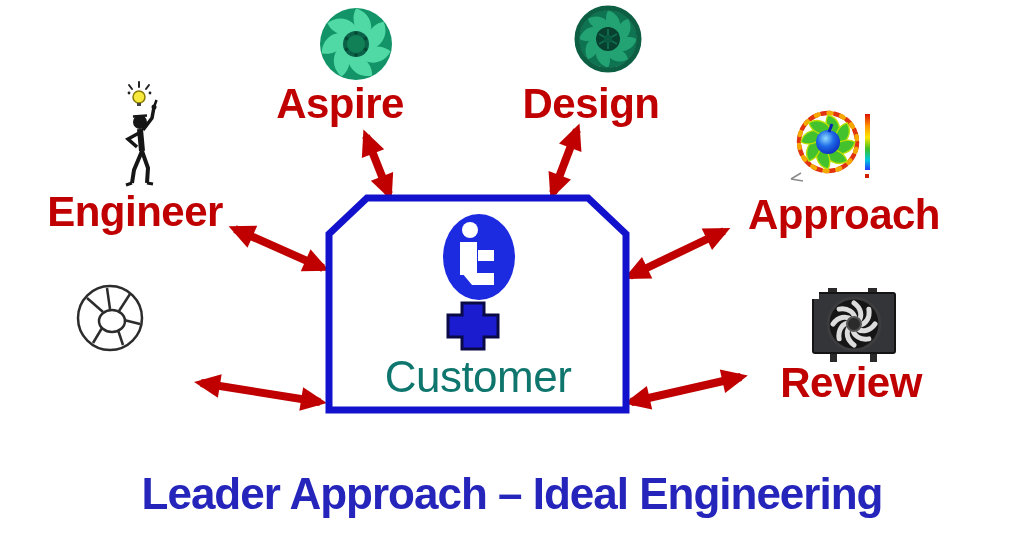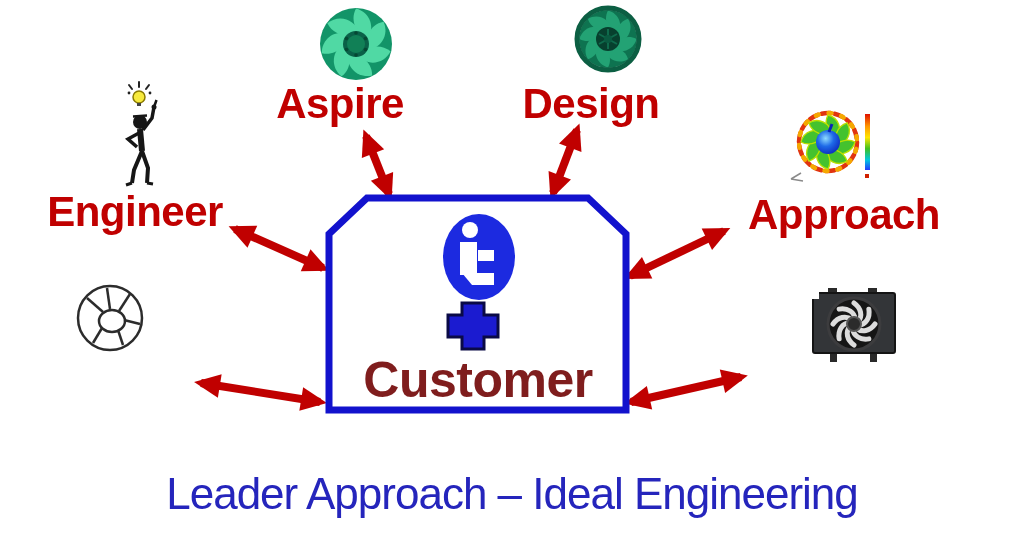--- a/index.html
+++ b/index.html
@@ -8,26 +8,26 @@
     font-family:"Liberation Sans", sans-serif;overflow:hidden;
   }
   .gfx{position:absolute;left:0;top:0;width:1024px;height:552px;}
   .node-label{
     position:absolute;transform:translateX(-50%);
     font-weight:bold;font-size:42px;line-height:1.0;color:#C00000;
     white-space:nowrap;letter-spacing:-0.5px;
   }
   .customer-label{
     position:absolute;left:478px;top:355px;transform:translateX(-50%);
-    font-weight:bold;font-size:50px;line-height:1.0;color:#7f1d1d;
+    font-weight:normal;font-size:44px;line-height:1.0;color:#0f766e;
     white-space:nowrap;letter-spacing:-0.5px;
   }
   .main-title{
     position:absolute;left:512px;top:472px;transform:translateX(-50%);
-    font-weight:normal;font-size:44px;line-height:1.0;color:#2525BC;
+    font-weight:bold;font-size:44px;line-height:1.0;color:#2525BC;
     white-space:nowrap;letter-spacing:-1px;
   }
 </style>
 </head>
 <body>
 
 <div class="canvas">
 
   <svg class="gfx" viewBox="0 0 1024 552">
     <defs>
@@ -191,17 +191,18 @@
         <path d="M0,-21 C7,-16 9,-8 4,-2" transform="rotate(315)"></path>
       </g>
       <circle r="7" fill="#2B2B2B" stroke="#555" stroke-width="2"></circle>
     </g>
   </svg>
 
   <div class="node-label" style="left:340px;top:83px">Aspire</div>
   <div class="node-label" style="left:591px;top:83px">Design</div>
   <div class="node-label" style="left:135px;top:191px">Engineer</div>
   <div class="node-label" style="left:844px;top:194px">Approach</div>
+  <div class="node-label" style="left:851px;top:362px">Review</div>
 
   <div class="customer-label">Customer</div>
 
   <div class="main-title">Leader Approach – Ideal Engineering</div>
 </div>
 
 </body></html>

